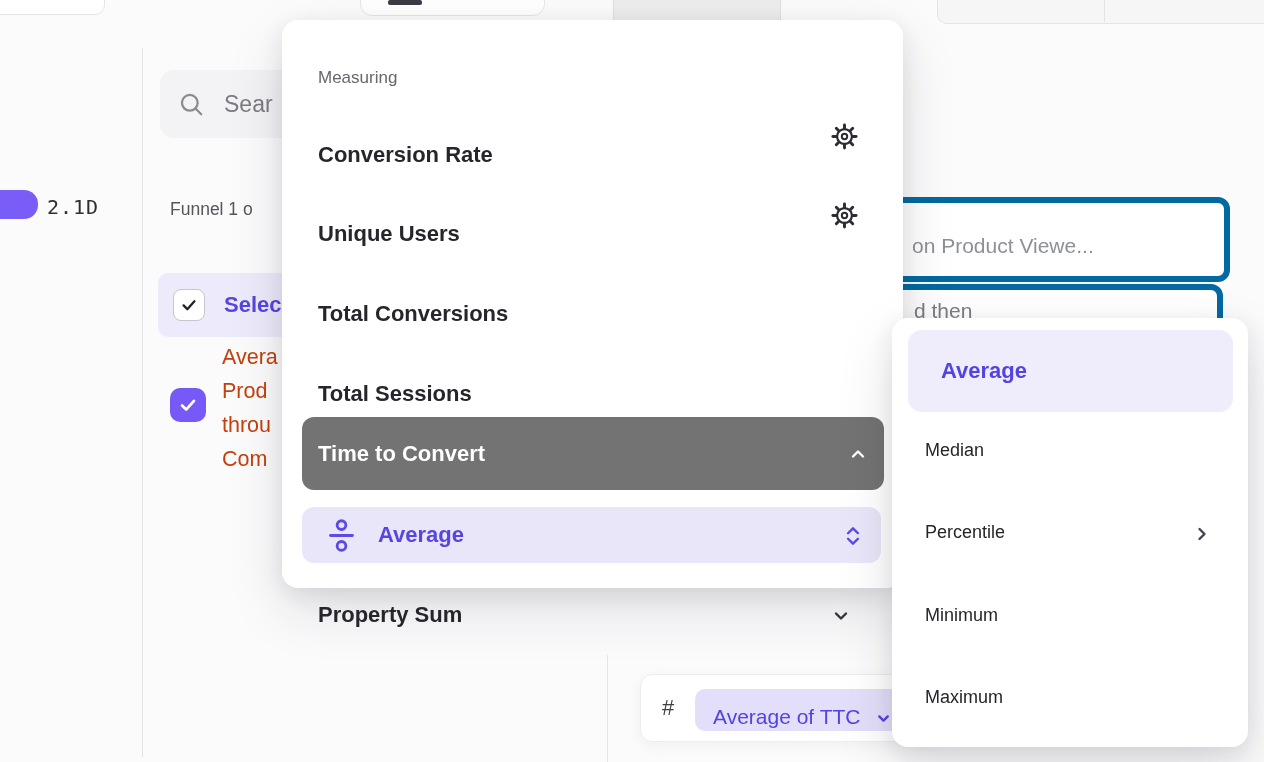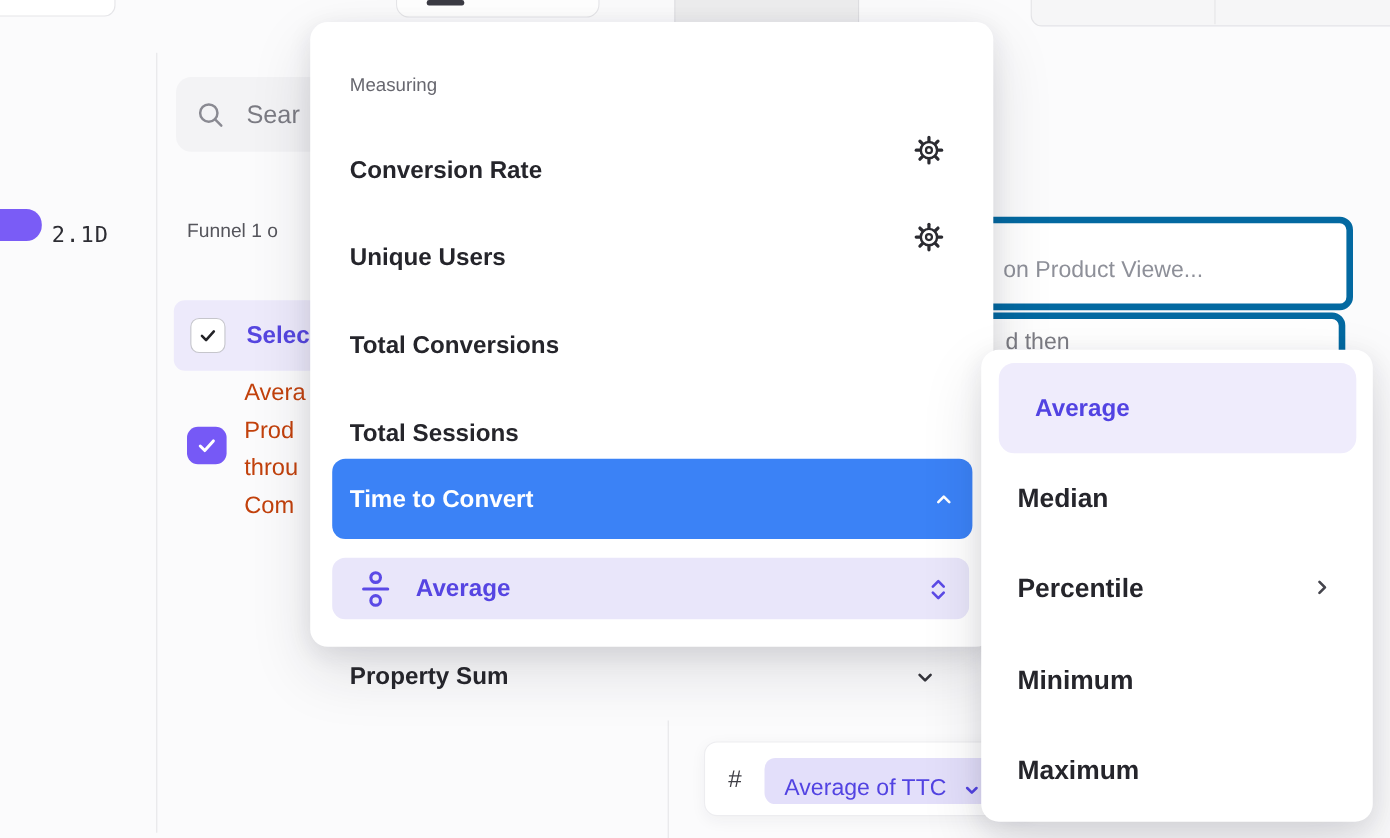--- a/index.html
+++ b/index.html
@@ -16,21 +16,21 @@
   .tr-table{left:937px;top:-14px;width:345px;height:36px;background:#f6f6f7;border:1px solid #e4e4e7;border-radius:10px;}
   .tr-table-divider{left:166px;top:0;width:1px;height:35px;background:#e4e4e7;}
   .vline-left{left:142px;top:48px;width:1px;height:709px;background:#e5e5e8;}
   .vline-mid{left:607px;top:655px;width:1px;height:107px;background:#e5e5e8;}
 
   .search-box{left:160px;top:70px;width:150px;height:68px;background:#f3f3f5;border-radius:14px;}
   .search-icon{left:18px;top:21px;}
   .search-ph{left:64px;top:0;height:68px;line-height:68px;font-size:23px;color:#7b7b83;width:80px;}
 
   .badge{left:0;top:190px;width:38px;height:29px;background:#7a5cf6;border-radius:0 14px 14px 0;}
-  .badge-label{left:47px;top:199px;height:28px;line-height:28px;font-family:"DejaVu Sans Mono",monospace;font-size:20px;color:#2d2d33;letter-spacing:1px;}
+  .badge-label{left:47px;top:193px;height:28px;line-height:28px;font-family:"DejaVu Sans Mono",monospace;font-size:20px;color:#2d2d33;letter-spacing:1px;}
   .funnel-label{left:170px;top:199px;width:113px;font-size:17.5px;color:#55555c;}
 
   .sel-row{left:158px;top:245px;width:134px;height:64px;background:#edeafb;border-radius:10px;margin-top:28px;}
   .cb-white{left:15px;top:16px;width:32px;height:32px;background:#fff;border:1.5px solid #c6c6cc;border-radius:8px;box-sizing:border-box;display:flex;align-items:center;justify-content:center;}
   .sel-label{left:66px;top:0;height:64px;line-height:64px;font-size:22px;font-weight:600;color:#5646e0;width:70px;}
 
   .step-block{left:170px;top:340px;}
   .cb-purple{position:absolute;left:0;top:48px;width:36px;height:34px;background:#7659f6;border-radius:10px;display:flex;align-items:center;justify-content:center;}
   .step-lines{position:absolute;left:52px;top:0;font-size:21.5px;line-height:34px;color:#c2410c;width:62px;}
 
@@ -46,35 +46,35 @@
   .metric-pill{left:54px;top:14px;width:215px;height:42px;background:#e3dffa;border-radius:10px;}
   .pill-label{left:18px;top:0;height:56px;line-height:56px;font-size:21px;font-weight:500;color:#5243e2;}
   .pill-caret{left:180px;top:21px;}
 
   
   .panel{left:282px;top:20px;width:621px;height:568px;background:#fff;border-radius:16px;box-shadow:0 6px 22px rgba(28,28,50,.09),0 22px 55px rgba(28,28,50,.13);z-index:10;}
   .panel-title{left:36px;top:48px;font-size:17px;font-weight:500;color:#67676f;}
   .mi{left:36px;font-size:22px;font-weight:600;color:#25252b;}
   .mi-cr{top:122px;} .mi-uu{top:201px;} .mi-tc{top:281px;} .mi-ts{top:361px;}
   .gear{left:549px;} .gear-1{top:103px;} .gear-2{top:182px;}
-  .ttc-row{left:20px;top:397px;width:582px;height:73px;background:#3b82f6;border-radius:12px;}
+  .ttc-row{left:20px;top:397px;width:582px;height:73px;background:#737373;border-radius:12px;}
   .ttc-label{left:16px;top:0;height:73px;line-height:73px;font-size:22px;font-weight:600;color:#fff;}
   .ttc-caret{left:546px;top:27px;}
   .agg-row{left:20px;top:487px;width:579px;height:56px;background:#e9e6fa;border-radius:12px;}
   .divide-icon{left:26px;top:11px;}
   .agg-label{left:76px;top:0;height:56px;line-height:56px;font-size:22px;font-weight:600;color:#5645e2;}
   .agg-caret{left:542px;top:18px;}
   .mi-ps{top:582px;}
   .ps-caret{left:549px;top:586px;}
 
   
   .submenu{left:892px;top:318px;width:356px;height:429px;background:#fff;border-radius:16px;box-shadow:0 6px 22px rgba(28,28,50,.09),0 22px 55px rgba(28,28,50,.13);z-index:20;}
   .agg-hl{left:16px;top:12px;width:325px;height:82px;background:#efecfc;border-radius:14px;}
   .agg-hl-label{left:33px;top:0;height:82px;line-height:82px;font-size:22px;font-weight:600;color:#5243e2;}
-  .sm{left:33px;font-size:24px;font-weight:700;color:#25252b;}
+  .sm{left:33px;font-size:18px;font-weight:400;color:#25252b;}
   .sm-median{top:122px;} .sm-pct{top:204px;} .sm-min{top:287px;} .sm-max{top:369px;}
   .pct-caret{left:300px;top:206px;}
 </style>
 </head>
 <body>
 
 <div id="canvas">
 
   <div class="abs tl-card"></div>
   <div class="abs top-btn">

